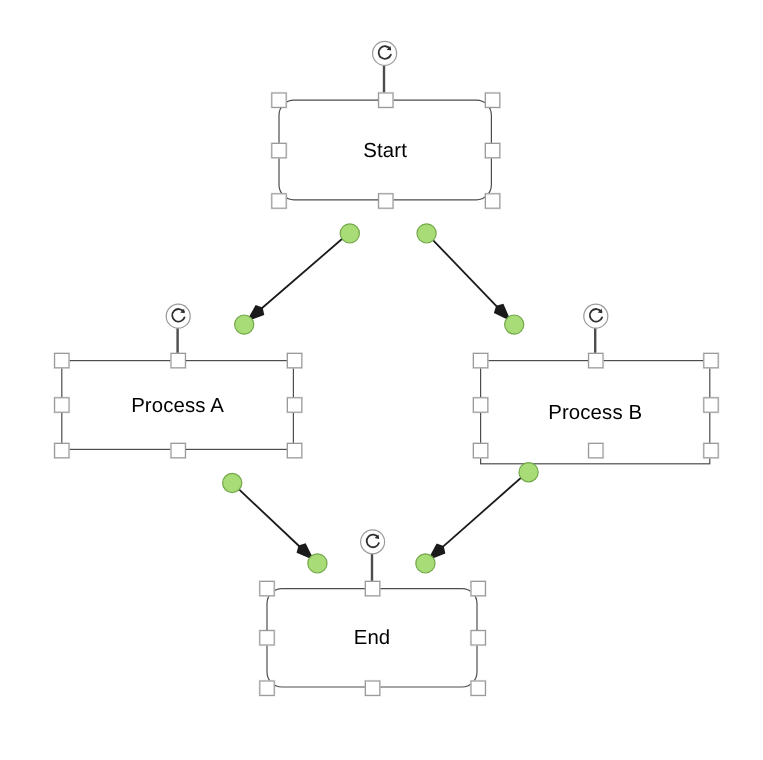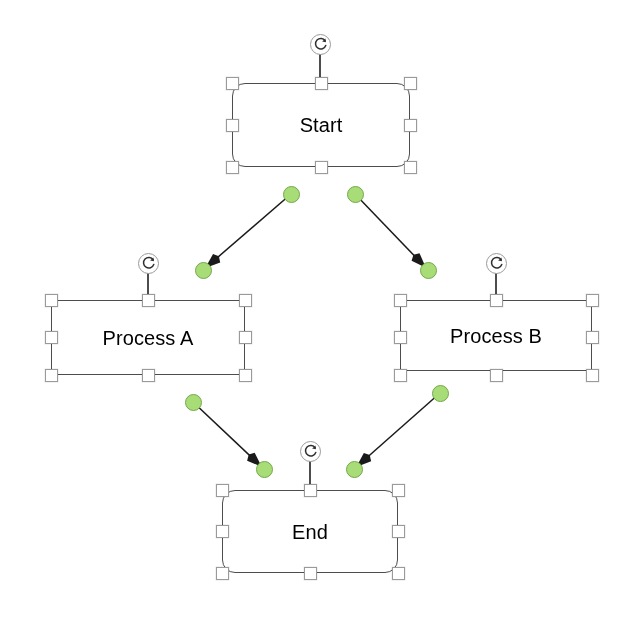--- a/index.html
+++ b/index.html
@@ -27,21 +27,21 @@
     position: absolute;
     box-sizing: border-box;
     background: #ffffff;
     border: 1.6px solid #4d4d4d;
     display: flex;
     align-items: center;
     justify-content: center;
   }
   .node.rounded { border-radius: 13px; }
   .node-label {
-    font-size: 20px;
+    font-size: 17px;
     color: #000000;
     letter-spacing: 0.1px;
     line-height: 1;
     white-space: nowrap;
     user-select: none;
   }
   
   .handle {
     position: absolute;
     width: 13px;
@@ -147,21 +147,21 @@
         </svg>
       </div>
       <div class="handle" style="left: 44.5px; top: 293.5px; background: rgb(255, 255, 255); border-color: rgb(154, 154, 154);"></div>
       <div class="handle" style="left: 141.5px; top: 293.5px; background: rgb(255, 255, 255); border-color: rgb(154, 154, 154);"></div>
       <div class="handle" style="left: 238.5px; top: 293.5px; background: rgb(255, 255, 255); border-color: rgb(154, 154, 154);"></div>
       <div class="handle" style="left: 44.5px; top: 331px; background: rgb(255, 255, 255); border-color: rgb(154, 154, 154);"></div>
       <div class="handle" style="left: 238.5px; top: 331px; background: rgb(255, 255, 255); border-color: rgb(154, 154, 154);"></div>
       <div class="handle" style="left: 44.5px; top: 368.5px; background: rgb(255, 255, 255); border-color: rgb(154, 154, 154);"></div>
       <div class="handle" style="left: 141.5px; top: 368.5px; background: rgb(255, 255, 255); border-color: rgb(154, 154, 154);"></div>
       <div class="handle" style="left: 238.5px; top: 368.5px; background: rgb(255, 255, 255); border-color: rgb(154, 154, 154);"></div>
-      <div class="node" style="left: 400px; top: 300px; width: 192px; height: 71px; border-color: rgb(77, 77, 77); background: rgb(255, 255, 255);">
+      <div class="node" style="left: 400px; top: 300px; width: 192px; height: 87px; border-color: rgb(77, 77, 77); background: rgb(255, 255, 255);">
         <span class="node-label" style="color: rgb(0, 0, 0);">Process B</span>
       </div>
       <div class="rot-stem" style="left: 495.2px; top: 273px; height: 27px; background: rgb(77, 77, 77);"></div>
       <div class="rot-knob" style="left: 485.5px; top: 252.5px; border-color: rgb(154, 154, 154);">
         <svg width="15" height="15" viewBox="0 0 24 24" fill="none" stroke="#2f2f2f" stroke-width="2.4" stroke-linecap="round">
           <path d="M19.5 6.2 A8.4 8.4 0 1 0 20.4 13.6"></path>
           <polygon points="19.9,2.2 20.6,8.2 14.6,7.0" fill="#2f2f2f" stroke="none"></polygon>
         </svg>
       </div>
       <div class="handle" style="left: 393.5px; top: 293.5px; background: rgb(255, 255, 255); border-color: rgb(154, 154, 154);"></div>

